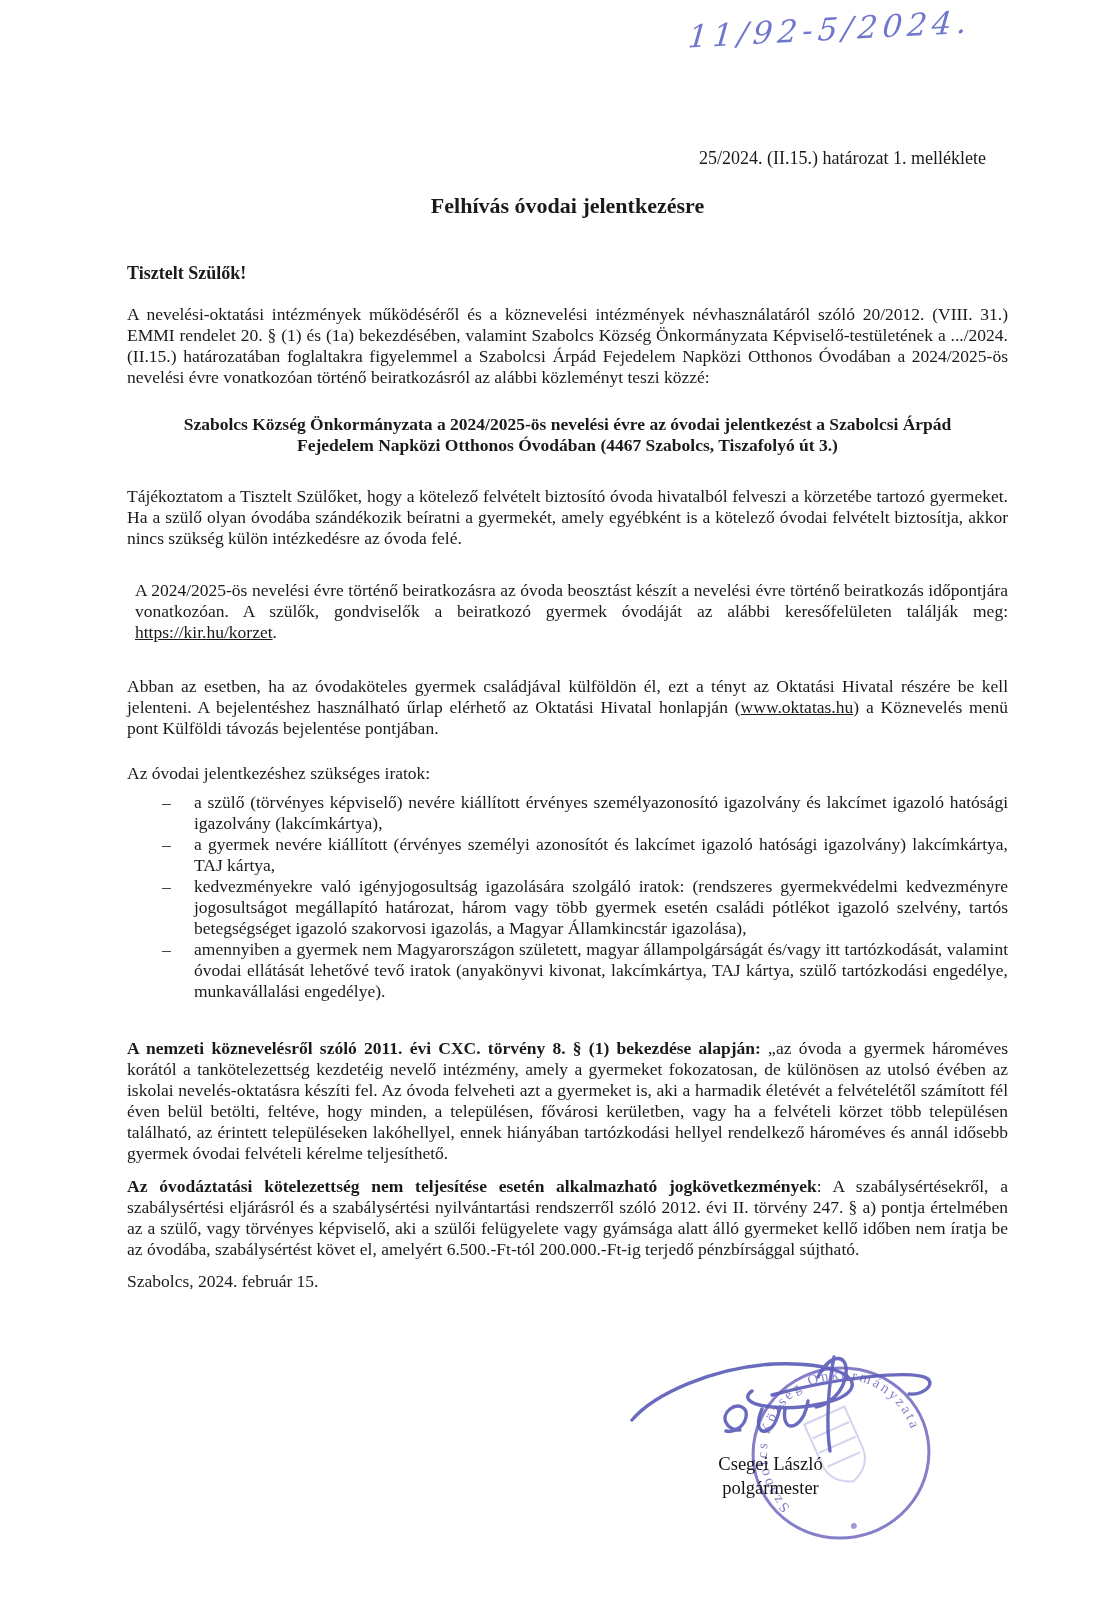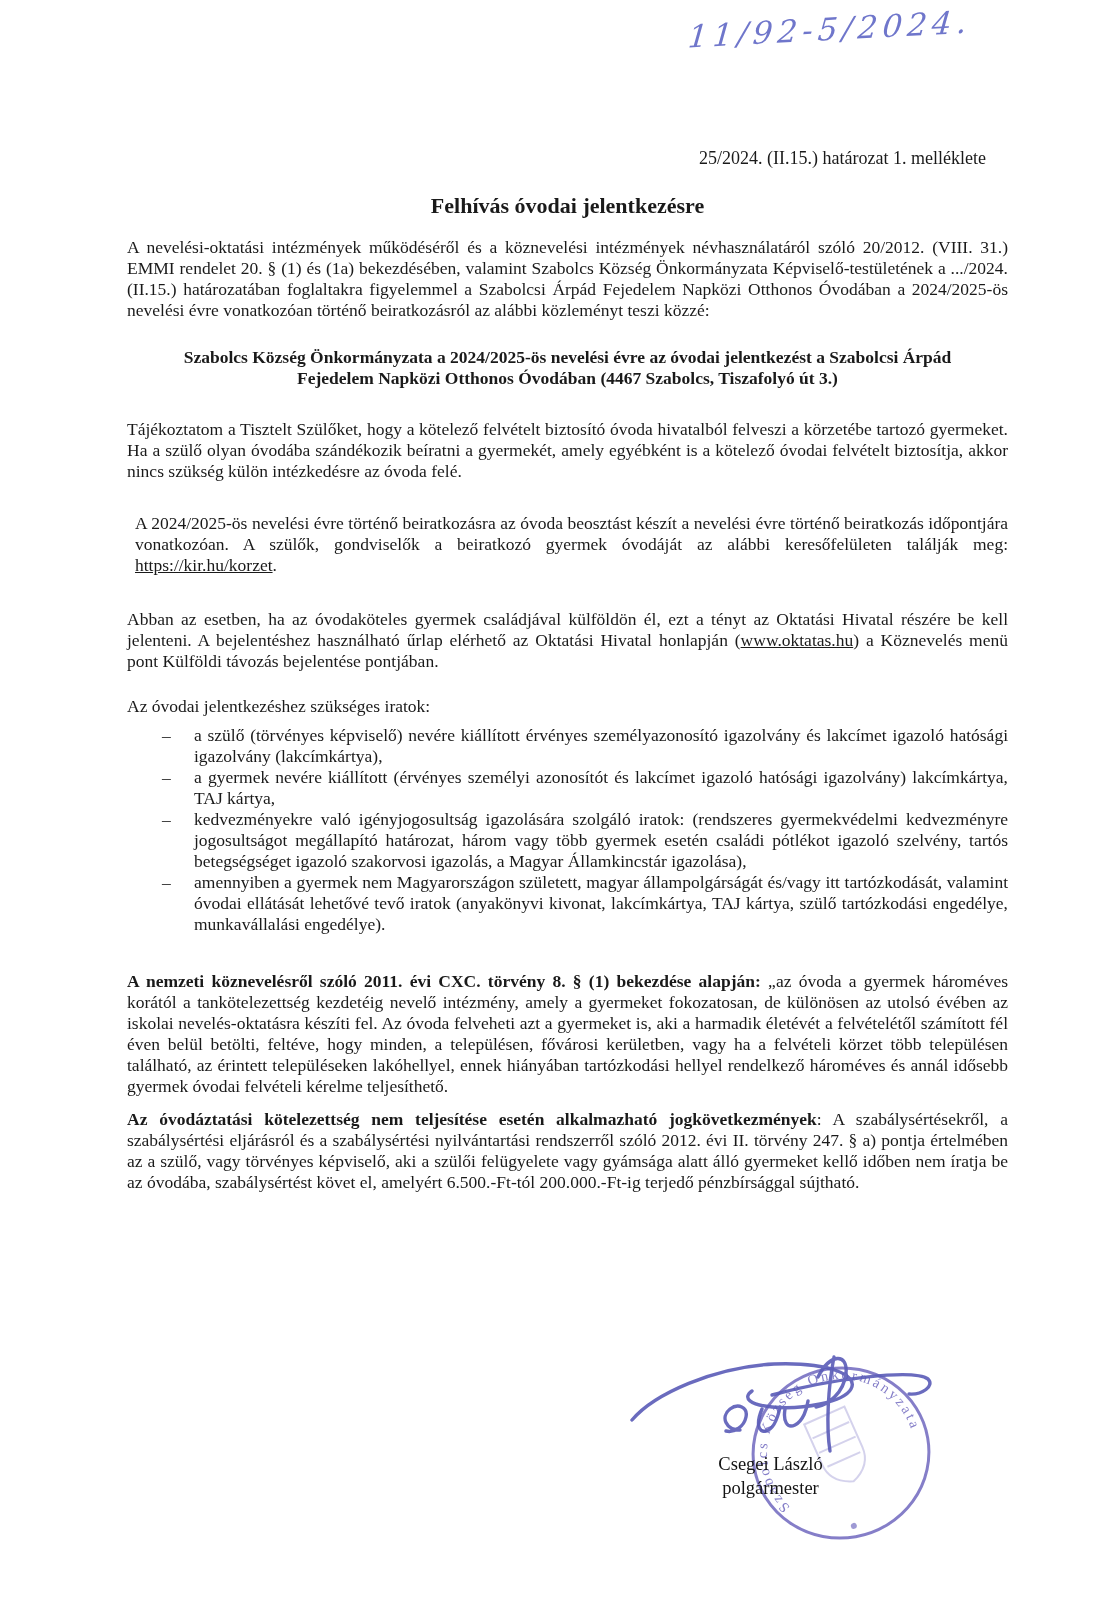--- a/index.html
+++ b/index.html
@@ -58,20 +58,21 @@
 <div class="page">
 
   <div class="hand-note">11/92-5/2024.</div>
 
   <div class="content">
 
     <div class="ref">25/2024. (II.15.) határozat 1. melléklete</div>
 
     <div class="title">Felhívás óvodai jelentkezésre</div>
 
+    <p class="salutation">Tisztelt Szülők!</p>
 
     <p class="para intro">A nevelési-oktatási intézmények működéséről és a köznevelési intézmények névhasználatáról szóló 20/2012. (VIII. 31.) EMMI rendelet 20. § (1) és (1a) bekezdésében, valamint Szabolcs Község Önkormányzata Képviselő-testületének a .../2024. (II.15.) határozatában foglaltakra figyelemmel a Szabolcsi Árpád Fejedelem Napközi Otthonos Óvodában a 2024/2025-ös nevelési évre vonatkozóan történő beiratkozásról az alábbi közleményt teszi közzé:</p>
 
     <div class="announcement">
       <div>Szabolcs Község Önkormányzata a 2024/2025-ös nevelési évre az óvodai jelentkezést a Szabolcsi Árpád</div>
       <div>Fejedelem Napközi Otthonos Óvodában (4467 Szabolcs, Tiszafolyó út 3.)</div>
     </div>
 
     <p class="para mt-info">Tájékoztatom a Tisztelt Szülőket, hogy a kötelező felvételt biztosító óvoda hivatalból felveszi a körzetébe tartozó gyermeket. Ha a szülő olyan óvodába szándékozik beíratni a gyermekét, amely egyébként is a kötelező óvodai felvételt biztosítja, akkor nincs szükség külön intézkedésre az óvoda felé.</p>
 
@@ -98,20 +99,21 @@
       <div class="li">
         <span class="dash">–</span>
         <span>amennyiben a gyermek nem Magyarországon született, magyar állampolgárságát és/vagy itt tartózkodását, valamint óvodai ellátását lehetővé tevő iratok (anyakönyvi kivonat, lakcímkártya, TAJ kártya, szülő tartózkodási engedélye, munkavállalási engedélye).</span>
       </div>
     </div>
 
     <p class="para mt-law"><span class="bold">A nemzeti köznevelésről szóló 2011. évi CXC. törvény 8. § (1) bekezdése alapján:</span><span> „az óvoda a gyermek hároméves korától a tankötelezettség kezdetéig nevelő intézmény, amely a gyermeket fokozatosan, de különösen az utolsó évében az iskolai nevelés-oktatásra készíti fel. Az óvoda felveheti azt a gyermeket is, aki a harmadik életévét a felvételétől számított fél éven belül betölti, feltéve, hogy minden, a településen, fővárosi kerületben, vagy ha a felvételi körzet több településen található, az érintett településeken lakóhellyel, ennek hiányában tartózkodási hellyel rendelkező hároméves és annál idősebb gyermek óvodai felvételi kérelme teljesíthető.</span></p>
 
     <p class="para mt-penalty"><span class="bold">Az óvodáztatási kötelezettség nem teljesítése esetén alkalmazható jogkövetkezmények</span><span>: A szabálysértésekről, a szabálysértési eljárásról és a szabálysértési nyilvántartási rendszerről szóló 2012. évi II. törvény 247. § a) pontja értelmében az a szülő, vagy törvényes képviselő, aki a szülői felügyelete vagy gyámsága alatt álló gyermeket kellő időben nem íratja be az óvodába, szabálysértést követ el, amelyért 6.500.-Ft-tól 200.000.-Ft-ig terjedő pénzbírsággal sújtható.</span></p>
 
+    <p class="dateline">Szabolcs, 2024. február 15.</p>
 
   </div>
 
   <svg class="sig-svg" width="318" height="118" viewBox="0 0 318 118">
     <g fill="none" stroke="#5a5cb8" stroke-width="3.4" stroke-linecap="round" opacity="0.9">
       <path d="M 10,70 C 32,44 92,17 152,14 C 207,12 237,25 229,39 C 222,52 180,60 150,57 C 128,55 120,48 130,41"></path>
       <path d="M 150,45 C 212,28 292,19 306,29 C 313,36 300,45 287,44"></path>
       <path d="M 118,80 C 104,80 98,67 108,59 C 116,53 126,57 124,67 C 122,77 112,83 104,81 M 140,59 C 134,73 136,83 144,81 C 152,79 156,67 158,57 M 163,59 C 161,71 165,79 173,75 C 181,71 185,59 186,51"></path>
       <path d="M 212,7 C 206,37 204,77 208,101 M 196,27 C 208,3 226,3 224,23 C 222,43 206,55 194,57"></path>
     </g>

